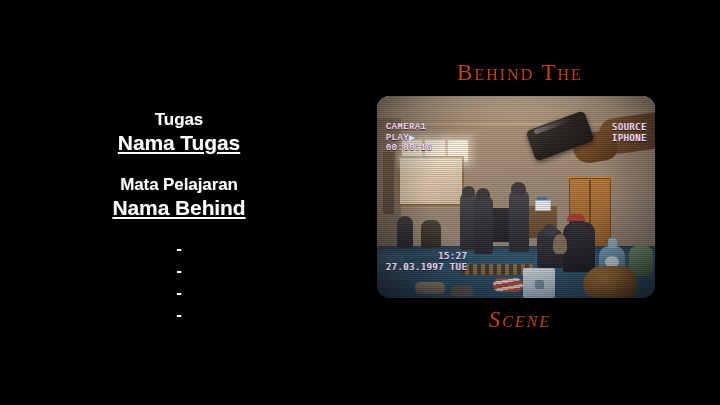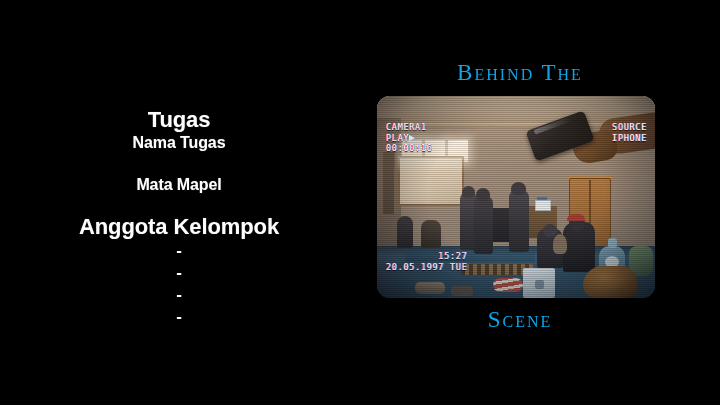--- a/index.html
+++ b/index.html
@@ -29,28 +29,28 @@
     left: 40px;
     top: 108px;
     width: 278px;
     text-align: center;
     color: #ffffff;
   }
   .credit-group { margin-bottom: 19px; }
   .credit-line {
     font-family: "Liberation Sans", sans-serif;
     font-weight: bold;
-    font-size: 22px;
+    font-size: 17px;
     line-height: 23px;
     letter-spacing: -0.1px;
     color: #fdfdfd;
     white-space: nowrap;
     text-shadow: 0 0 1px rgba(255,255,255,0.35);
   }
-  .credit-line.sub { font-size: 16px; }
+  .credit-line.sub { font-size: 21px; text-decoration: underline; }
   #members-list { margin-top: 2px; }
   .member-dash {
     font-family: "Liberation Sans", sans-serif;
     font-weight: bold;
     font-size: 17px;
     line-height: 22px;
     color: #fdfdfd;
   }
 
   
@@ -63,25 +63,25 @@
   }
   .serif-title {
     position: absolute;
     left: 0;
     width: 320px;
     text-align: center;
     font-family: "Liberation Serif", serif;
     font-variant: small-caps;
     font-size: 23px;
     letter-spacing: 2.0px;
-    color: #0ea5e9;
+    color: #c2410c;
     text-shadow: 0 1px 2px rgba(0,0,0,0.9);
   }
   #title-top { top: 10px; }
-  #title-bottom { top: 257px; }
+  #title-bottom { top: 257px; font-style: italic; }
 
   
   #video-frame {
     position: absolute;
     left: 17px;
     top: 46px;
     width: 278px;
     height: 202px;
     border-radius: 13px;
     overflow: hidden;
@@ -377,21 +377,21 @@
     line-height: 10.5px;
     letter-spacing: 0.7px;
     color: #f4f4ee;
     text-shadow:
       -0.8px 0 rgba(255,80,110,0.85),
        0.8px 0 rgba(90,160,255,0.85),
        0 1px 1px rgba(0,0,0,0.85);
     white-space: nowrap;
     pointer-events: none;
   }
-  #osd-tl { left: 9px; top: 26px; }
+  #osd-tl { left: 9px; top: 26px; font-family: Liberation Mono, monospace; }
   #osd-tr { right: 8px; top: 26px; text-align: center; }
   #osd-bl { left: 9px; top: 155px; text-align: right; }
   .osd-row { display: block; }
   #play-row { display: flex; align-items: center; }
   #play-triangle {
     width: 0; height: 0;
     border-left: 6px solid #cfe6f5;
     border-top: 3.6px solid transparent;
     border-bottom: 3.6px solid transparent;
     filter: drop-shadow(0.6px 0 rgba(90,160,255,0.8));
@@ -407,25 +407,25 @@
 
     <div class="credit-group">
       <div class="credit-line">Tugas</div>
       <div class="credit-line sub">Nama Tugas</div>
     </div>
 
     <div class="credit-group">
     </div>
 
     <div class="credit-group">
-      <div class="credit-line sub">Mata Mapel</div>
+      <div class="credit-line">Mata Pelajaran</div>
+      <div class="credit-line sub">Nama Behind</div>
     </div>
 
     <div class="credit-group">
-      <div class="credit-line">Anggota Kelompok</div>
       <div id="members-list">
         <div class="member-dash">-</div>
         <div class="member-dash">-</div>
         <div class="member-dash">-</div>
         <div class="member-dash">-</div>
       </div>
     </div>
 
   </div>
 
@@ -501,21 +501,21 @@
         <span class="osd-row">00:00:16</span>
       </div>
 
       <div class="osd" id="osd-tr">
         <span class="osd-row">SOURCE</span>
         <span class="osd-row">IPHONE</span>
       </div>
 
       <div class="osd" id="osd-bl">
         <span class="osd-row">15:27</span>
-        <span class="osd-row">20.05.1997 TUE</span>
+        <span class="osd-row">27.03.1997 TUE</span>
       </div>
 
     </div>
 
     <div class="serif-title" id="title-bottom">Scene</div>
 
   </div>
 
 </div>
 

